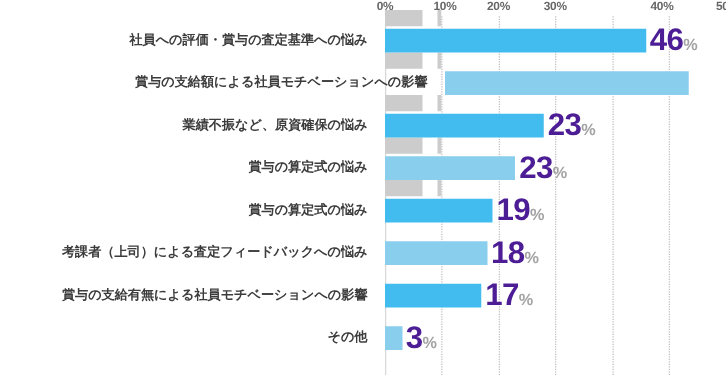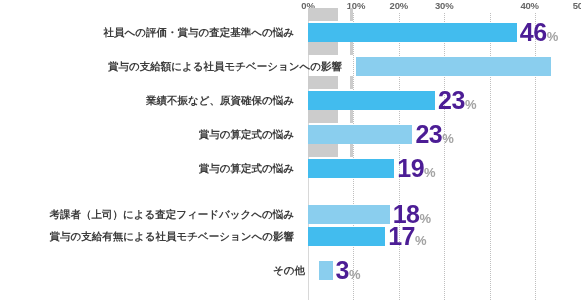--- a/index.html
+++ b/index.html
@@ -173,31 +173,31 @@
         <div class="row" style="top: 104px;">
           <div class="row-label-wrap">賞与の算定式の悩み</div>
           <div class="bar light" style="width: 104.42px; background: rgb(138, 206, 238);"></div>
           <div class="bar-value" style="left: 415.42px; text-align: center;"><span class="num">23</span><span class="pct">%</span></div>
         </div>
         <div class="row" style="top: 138px;">
           <div class="row-label-wrap">賞与の算定式の悩み</div>
           <div class="bar dark" style="width: 86.26px; background: rgb(66, 188, 238);"></div>
           <div class="bar-value" style="left: 397.26px;"><span class="num">19</span><span class="pct">%</span></div>
         </div>
-        <div class="row" style="top: 184px;">
+        <div class="row" style="top: 172px;">
           <div class="row-label-wrap">考課者（上司）による査定フィードバックへの悩み</div>
           <div class="bar light" style="width: 81.72px; background: rgb(138, 206, 238);"></div>
           <div class="bar-value" style="left: 392.72px;"><span class="num">18</span><span class="pct">%</span></div>
         </div>
         <div class="row" style="top: 206px;">
           <div class="row-label-wrap">賞与の支給有無による社員モチベーションへの影響</div>
           <div class="bar dark" style="width: 77.18px; background: rgb(66, 188, 238);"></div>
           <div class="bar-value" style="left: 388.18px;"><span class="num">17</span><span class="pct">%</span></div>
         </div>
-        <div class="row" style="top: 240px; margin-left: 11px;">
+        <div class="row" style="top: 240px;">
           <div class="row-label-wrap">その他</div>
           <div class="bar light" style="width: 13.62px; background: rgb(138, 206, 238);"></div>
           <div class="bar-value" style="left: 324.62px;"><span class="num">3</span><span class="pct">%</span></div>
         </div>
       </div>
   </div>
 
 </div>
 
 </body></html>

